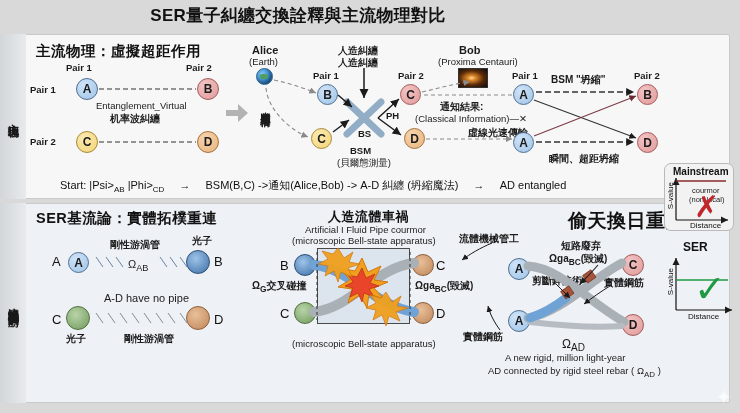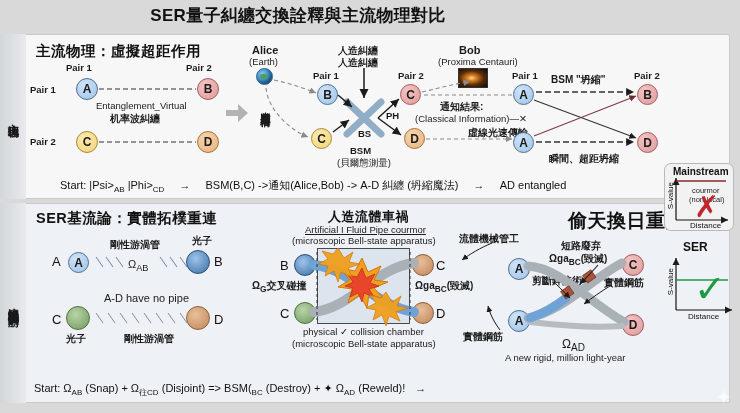--- a/index.html
+++ b/index.html
@@ -200,62 +200,59 @@
 
   <div class="big-letter" style="left:52px; top:312px;">C</div>
   <div class="knot" style="left:66px; top:306px; width:24px; height:24px; background: radial-gradient(circle at 40% 35%, #b9d4a8, #6f9a5c); border:1.2px solid #51703f;"></div>
   <div class="knot" style="left:186px; top:306px; width:24px; height:24px; background: radial-gradient(circle at 40% 35%, #e8c099, #c0855a); border:1.2px solid #8e5f3c;"></div>
   <div class="big-letter" style="left:214px; top:312px;">D</div>
 
   <div class="lbl lbl-cn" style="left:66px; top:332px;">光子</div>
   <div class="lbl lbl-cn" style="left:124px; top:332px;">剛性游渦管</div>
 
   <div class="sec-title" style="left:328px; top:208px; font-size:13px;">人造流體車禍</div>
-  <div class="lbl" style="left:305px; top:224px;text-decoration:underline;">Artificial I Fluid Pipe courmor</div>
+  <div class="lbl" style="left:305px; top:224px;">Artificial I Fluid Pipe courmor</div>
   <div class="lbl" style="left:292px; top:235px;">(microscopic Bell-state apparatus)</div>
 
   <div class="chamber" style="left:317px; top:248px; width:93px; height:76px;"></div>
 
   <div class="big-letter" style="left:280px; top:258px;">B</div>
   <div class="knot" style="left:294px; top:254px; width:22px; height:22px; background: radial-gradient(circle at 40% 35%, #9dc3ea, #3d6fa5); border:1.2px solid #2c4f75;"></div>
   <div class="knot" style="left:412px; top:254px; width:22px; height:22px; background: radial-gradient(circle at 40% 35%, #e8c099, #c0855a); border:1.2px solid #8e5f3c;"></div>
   <div class="big-letter" style="left:436px; top:258px;">C</div>
 
   <div class="big-letter" style="left:280px; top:306px;">C</div>
   <div class="knot" style="left:294px; top:302px; width:22px; height:22px; background: radial-gradient(circle at 40% 35%, #b9d4a8, #6f9a5c); border:1.2px solid #51703f;"></div>
   <div class="knot" style="left:412px; top:302px; width:22px; height:22px; background: radial-gradient(circle at 40% 35%, #e8c099, #c0855a); border:1.2px solid #8e5f3c;"></div>
   <div class="big-letter" style="left:436px; top:306px;">D</div>
 
   <div class="lbl lbl-cn" style="left:252px; top:279px;"><span>Ω</span><sub>G</sub><span>交叉碰撞</span></div>
   <div class="lbl lbl-cn" style="left:415px; top:279px;"><span>Ωga</span><sub>BC</sub><span>(毀滅)</span></div>
 
-  <div class="lbl" style="left:303px; top:326px;">physical ✓ collision chamber</div>
   <div class="lbl" style="left:292px; top:338px;">(microscopic Bell-state apparatus)</div>
 
   <div class="lbl lbl-cn" style="left:459px; top:232px;">流體機械管工</div>
 
   <div class="sec-title" style="left:568px; top:208px; font-size:19px;">偷天換日重銲</div>
   <div class="lbl lbl-cn" style="left:561px; top:239px;">短路廢弃</div>
   <div class="lbl lbl-cn" style="left:549px; top:252px;"><span>Ωga</span><sub>BC</sub><span>(毀滅)</span></div>
 
   <div class="node n-blue" style="left:508px; top:258px; width:22px; height:22px;">A</div>
   <div class="node n-blue" style="left:508px; top:310px; width:22px; height:22px;">A</div>
   <div class="node n-red" style="left:622px; top:254px; width:22px; height:22px;">C</div>
   <div class="node n-red" style="left:622px; top:314px; width:22px; height:22px;">D</div>
 
   <div class="lbl lbl-cn" style="left:532px; top:274px;">剪斷銲接術</div>
   <div class="lbl lbl-cn" style="left:604px; top:276px;">實體鋼筋</div>
   <div class="lbl lbl-cn" style="left:463px; top:330px;">實體鋼筋</div>
   <div class="lbl" style="left:562px; top:337px; font-size:12px;"><span>Ω</span><sub>AD</sub></div>
 
   <div class="lbl" style="left:505px; top:352px;">A new rigid, million light-year</div>
-
-  <div class="formula" style="left:34px; top:382px;">
-    <span>Start: Ω</span><sub>AB</sub><span> (Snap) + Ω</span><sub>往CD</sub><span> (Disjoint) =&gt; BSM(</span><sub>BC</sub><span> (Destroy) + ✦ Ω</span><sub>AD</sub><span> (Reweld)!</span><span style="padding:0 10px;">→</span>
-  </div>
+  <div class="lbl" style="left:488px; top:365px;"><span>AD connected by rigid steel rebar ( Ω</span><sub>AD</sub><span> )</span></div>
+
 
   <div class="legend-box" style="left:664px; top:163px; width:70px; height:68px;"></div>
   <div class="legend-title" style="left:673px; top:166px;">Mainstream</div>
   <div class="lbl" style="left:692px; top:186px; font-size:7.5px;">courmor</div>
   <div class="lbl" style="left:689px; top:195px; font-size:7.5px;">(non-local)</div>
   <div class="axis-lbl-y" style="left:666px; top:182px;">S-value</div>
   <div class="axis-lbl-x" style="left:690px; top:221px;">Distance</div>
   <div class="mark mark-x" style="left:694px; top:192px;">✗</div>
 
   <div class="legend-title" style="left:683px; top:240px; font-size:12px;">SER</div>

